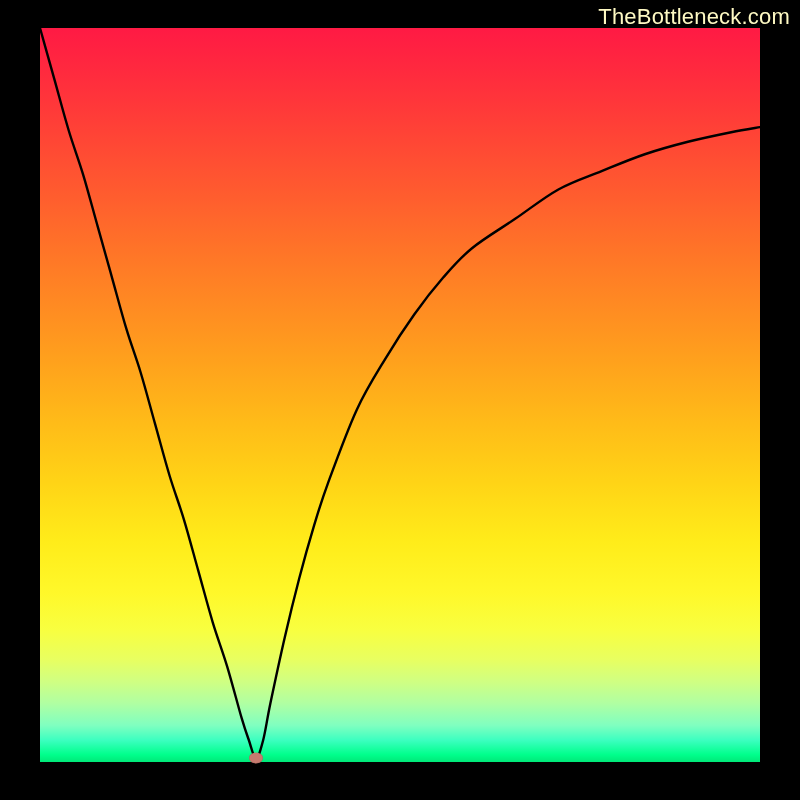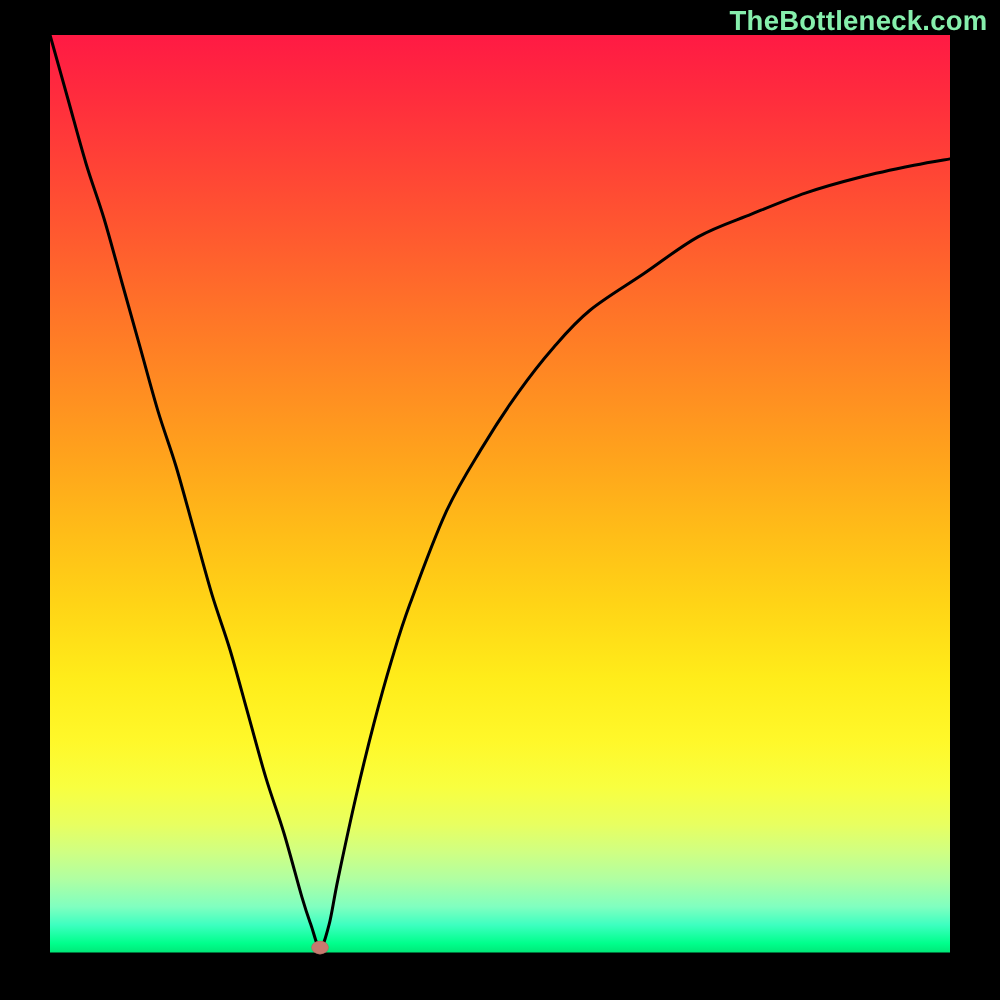--- a/index.html
+++ b/index.html
@@ -16,23 +16,23 @@
     left: 0;
     top: 0;
     width: 800px;
     height: 800px;
     background: #000;
   }
   .watermark {
     position: absolute;
     top: 4px;
     right: 10px;
-    color: #86efac;
+    color: #fef9c3;
     font-size: 22px;
-    font-weight: 700;
+    font-weight: 400;
     letter-spacing: 0.2px;
     user-select: none;
     margin-left: 16px;
   }
   .plot-area {
     position: absolute;
     left: 40px;
     top: 28px;
     width: 720px;
     height: 734px;

